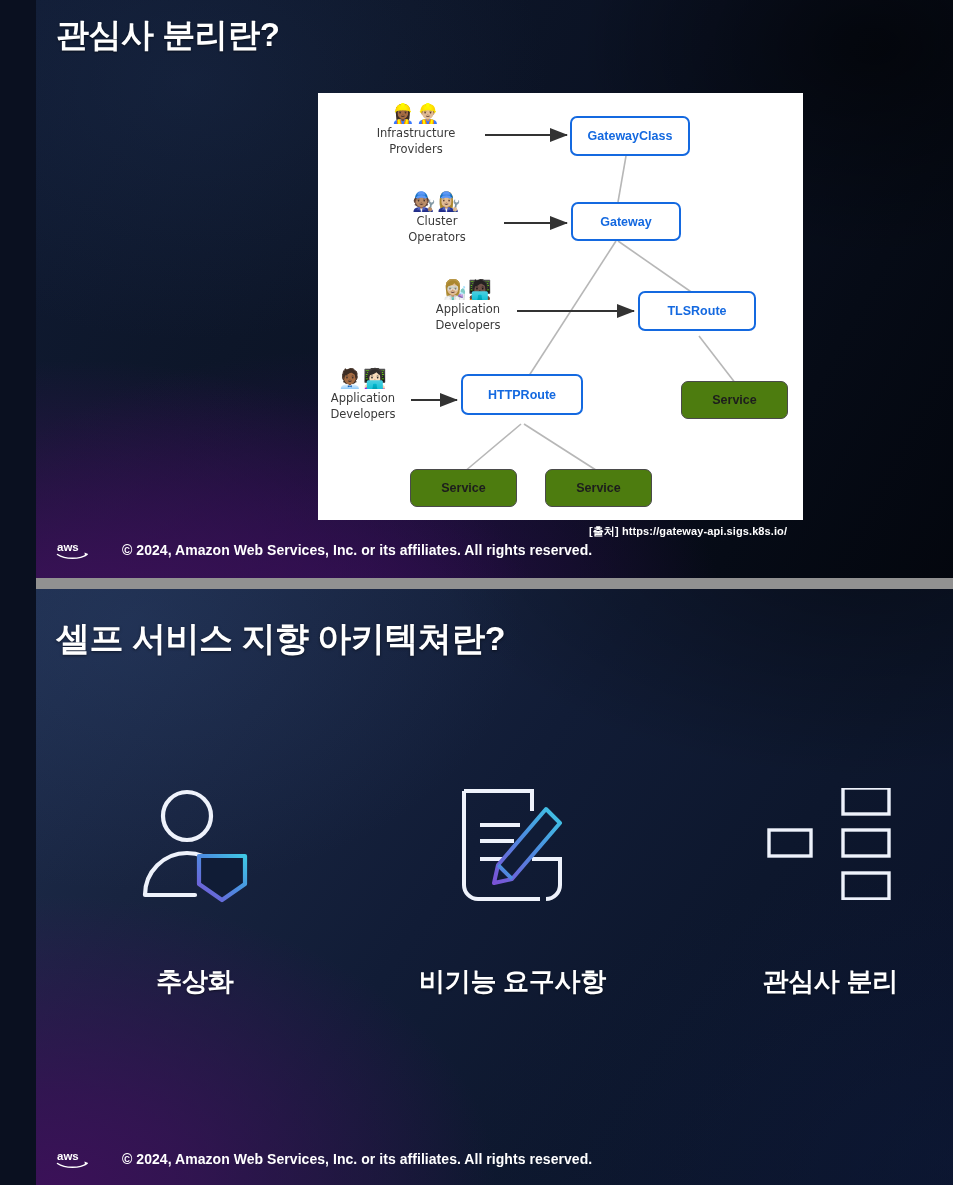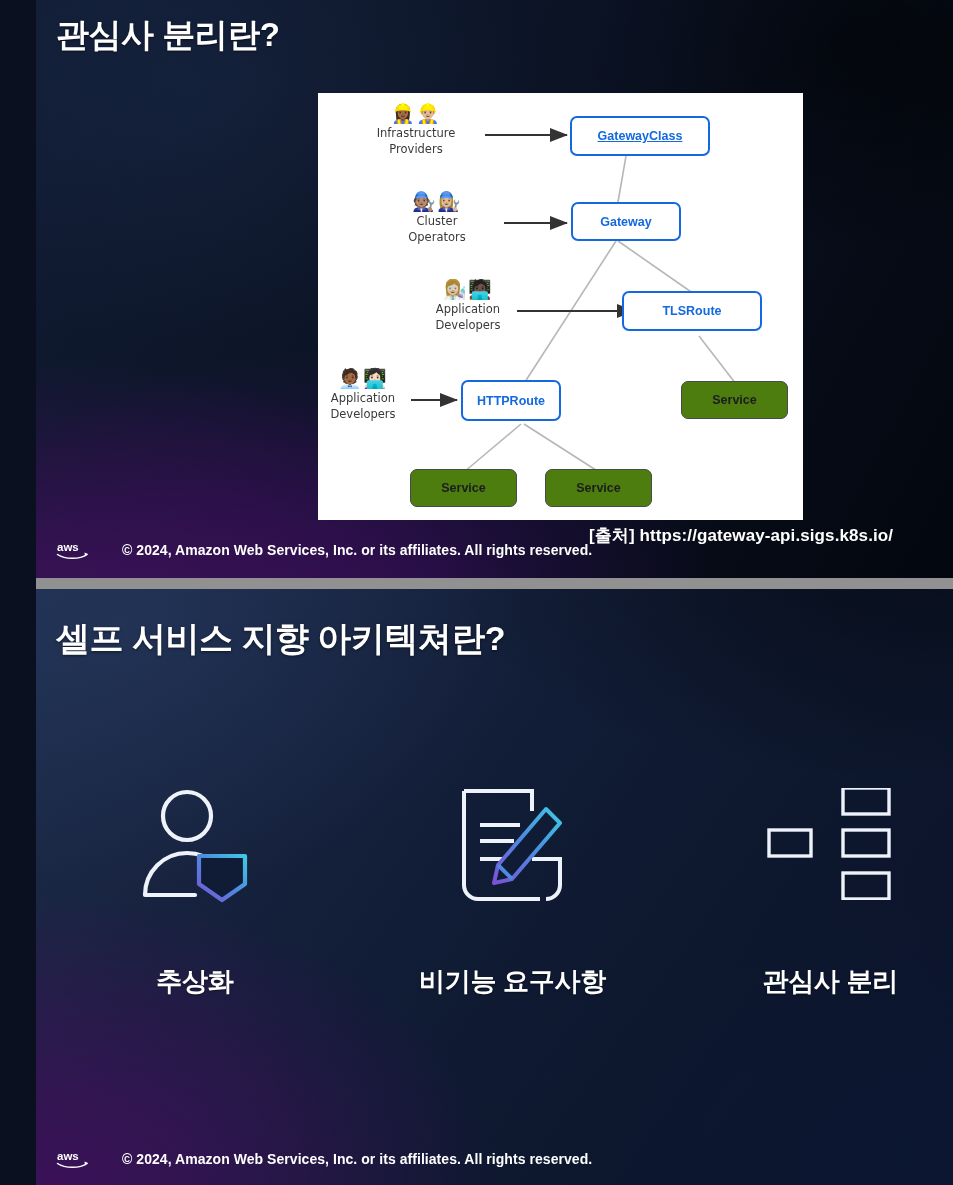--- a/index.html
+++ b/index.html
@@ -55,21 +55,21 @@
     position: absolute; text-align: center; width: 130px;
   }
   .persona .emoji { font-size: 19px; line-height: 22px; letter-spacing: 1px; }
   .persona .plabel {
     font-size: 11.5px; line-height: 13.5px; color: #3a3a3a; margin-top: 2px;
     font-family: "DejaVu Sans", "Liberation Sans", sans-serif;
   }
 
   .source-note {
     position: absolute; left: 553px; top: 524px; z-index: 4;
-    font-size: 17px; font-weight: bold; color: #ffffff;
+    font-size: 11px; font-weight: bold; color: #ffffff;
     letter-spacing: 0.1px;
   }
 
   
   .separator {
     position: absolute; left: 0; top: 578px;
     width: 953px; height: 11px; background: #919191; z-index: 9;
   }
 
   
@@ -165,24 +165,24 @@
         <div class="plabel">Application</div>
         <div class="plabel">Developers</div>
       </div>
 
       <div class="persona" style="left:-20px; top:275px;">
         <div class="emoji">🧑🏾‍💼👩🏻‍💻</div>
         <div class="plabel">Application</div>
         <div class="plabel">Developers</div>
       </div>
 
-      <div class="dg-box blue" style="left:252px; top:23px; width:140px; height:40px;text-decoration:underline;">GatewayClass</div>
+      <div class="dg-box blue" style="left:252px; top:23px; width:120px; height:40px;">GatewayClass</div>
       <div class="dg-box blue" style="left:253px; top:109px; width:110px; height:39px;">Gateway</div>
-      <div class="dg-box blue" style="left:304px; top:198px; width:140px; height:40px;">TLSRoute</div>
-      <div class="dg-box blue" style="left:143px; top:287px; width:100px; height:41px;">HTTPRoute</div>
+      <div class="dg-box blue" style="left:320px; top:198px; width:118px; height:40px;">TLSRoute</div>
+      <div class="dg-box blue" style="left:143px; top:281px; width:122px; height:41px;">HTTPRoute</div>
       <div class="dg-box gray" style="left:363px; top:288px; width:107px; height:38px;">Service</div>
       <div class="dg-box gray" style="left:92px; top:376px; width:107px; height:38px;">Service</div>
       <div class="dg-box gray" style="left:227px; top:376px; width:107px; height:38px;">Service</div>
     </div>
 
     <div class="source-note">[출처] https://gateway-api.sigs.k8s.io/</div>
 
     <div class="footer" style="top:536px;">
       <svg class="aws-logo" viewBox="0 0 72 44">
         <text x="2" y="24" font-family="Liberation Sans, sans-serif" font-size="23" font-weight="bold" fill="#ffffff">aws</text>

